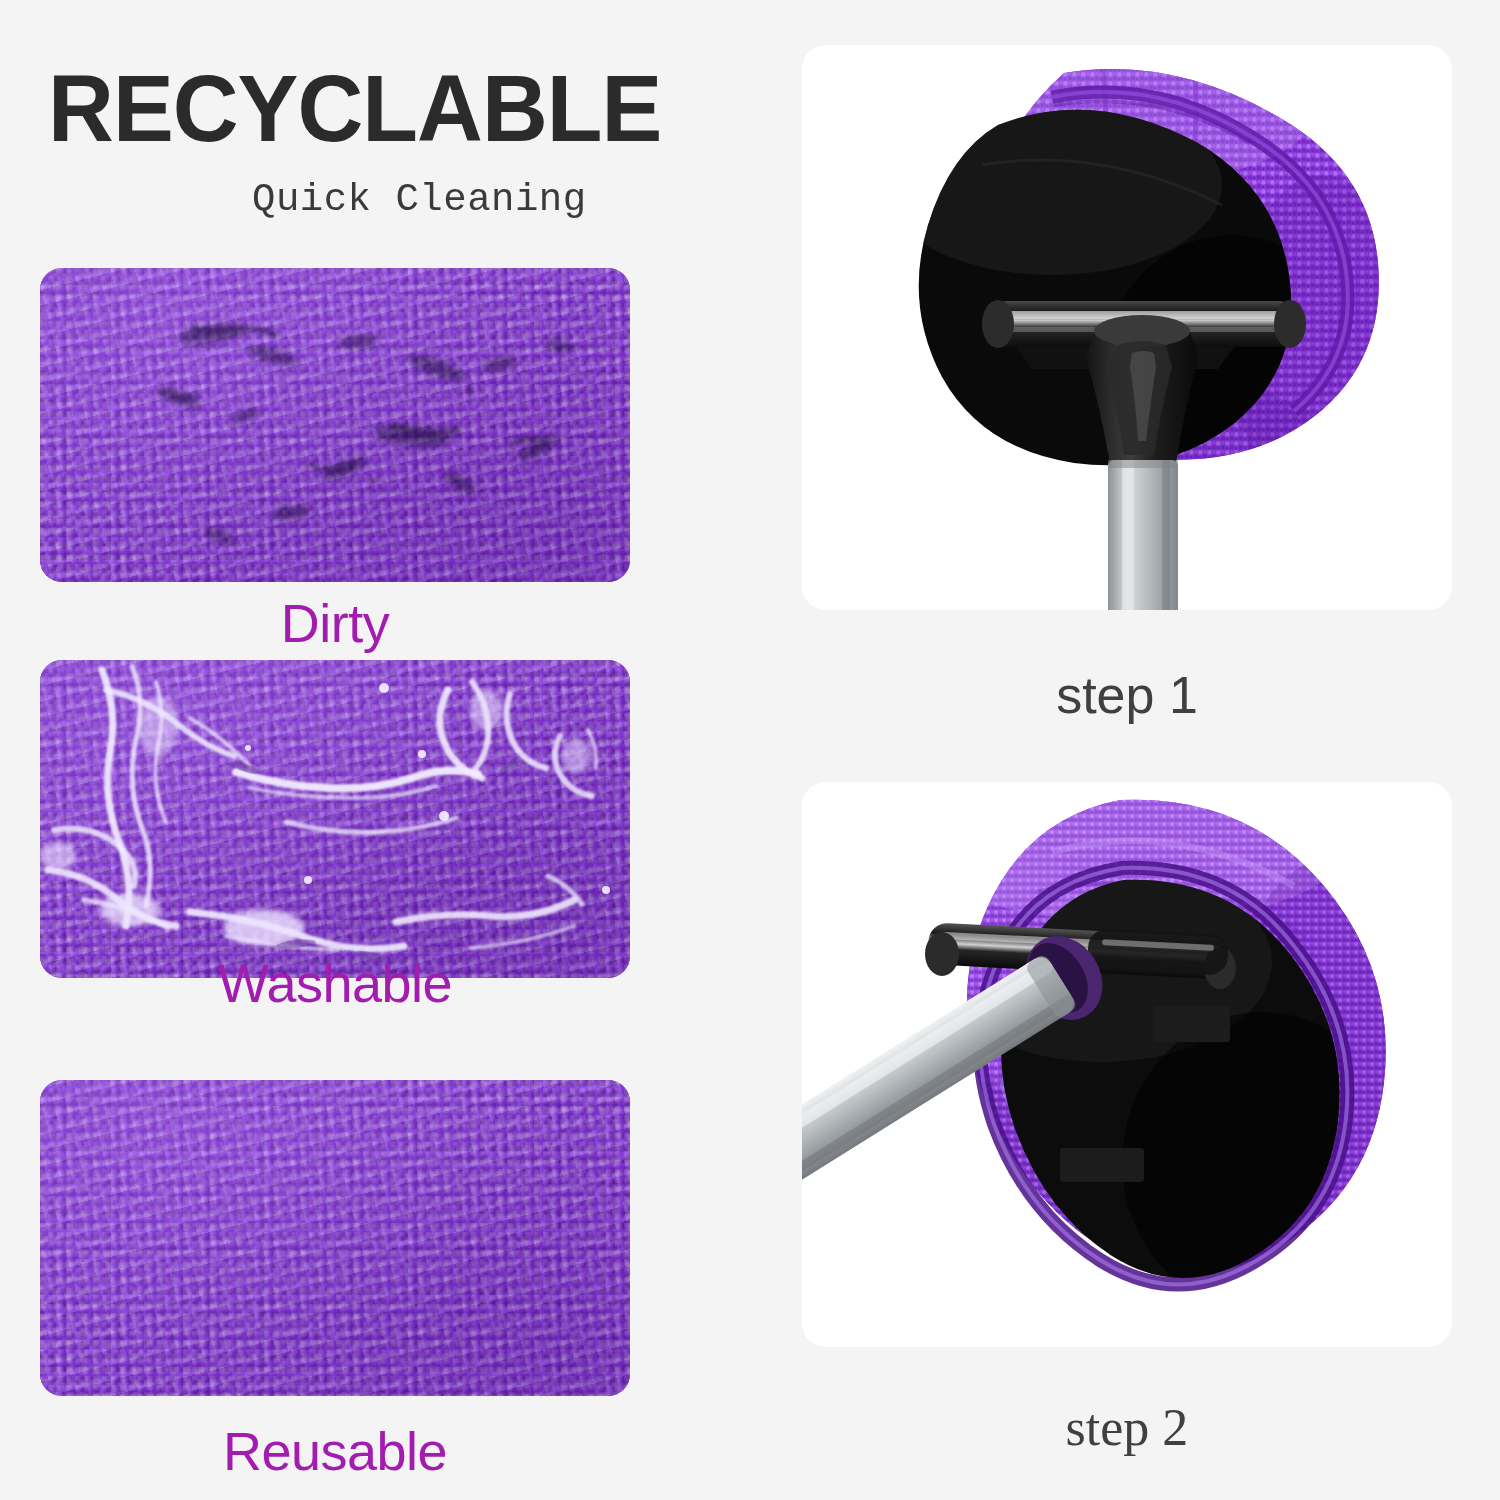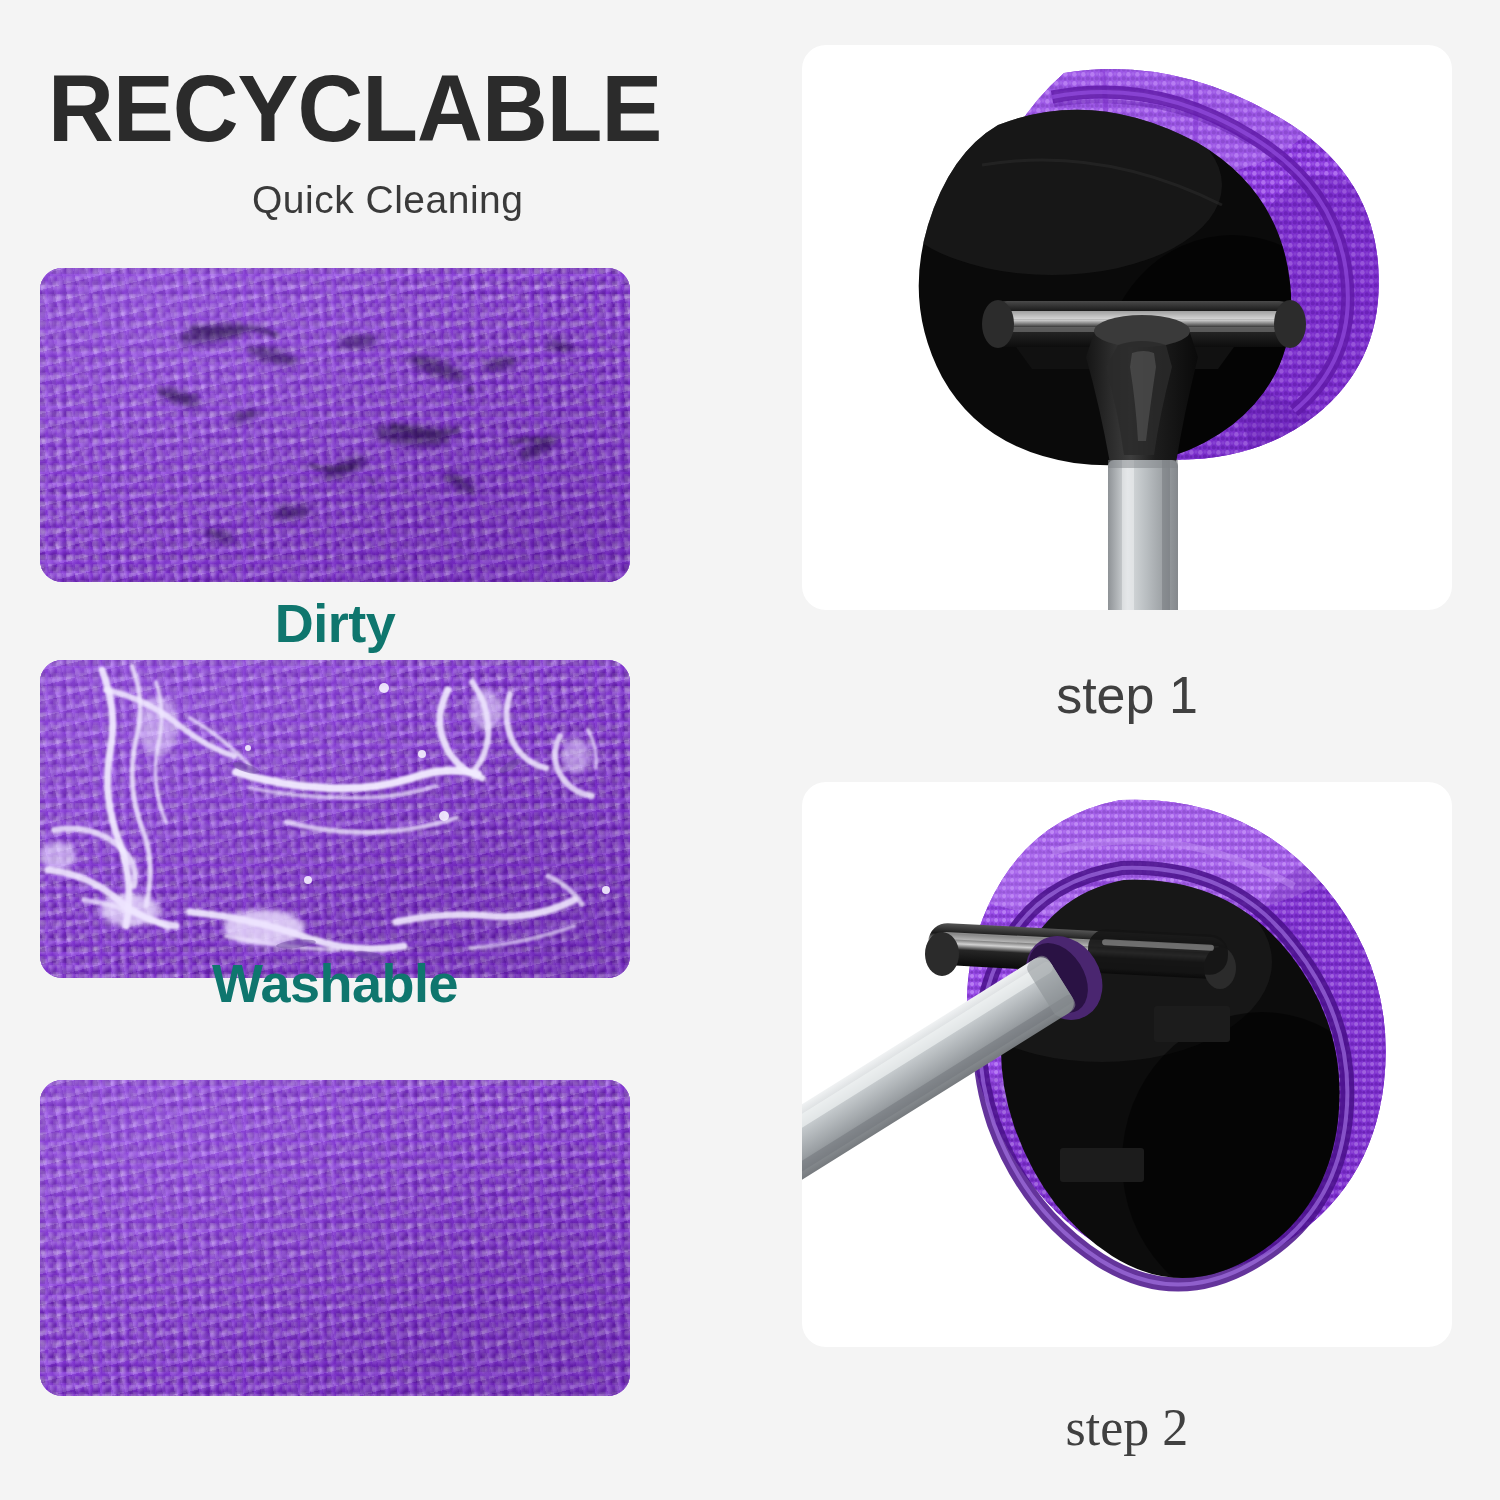--- a/index.html
+++ b/index.html
@@ -36,20 +36,21 @@
 
   .subhead {
     position: absolute;
     left: 252px;
     top: 178px;
     font-size: 39px;
     font-weight: 300;
     color: #3a3a3a;
     letter-spacing: 0.5px;
     white-space: nowrap;
+    font-family: Liberation Mono, monospace;
   }
 
   .fabric-panel {
     position: absolute;
     left: 40px;
     width: 590px;
     border-radius: 22px;
     overflow: hidden;
     background: #8b3fe0;
   }
@@ -112,22 +113,22 @@
     position: absolute;
     inset: 0;
   }
 
   .panel-label {
     position: absolute;
     left: 40px;
     width: 590px;
     text-align: center;
     font-size: 54px;
-    font-weight: 700;
-    color: #0f766e;
+    font-weight: 400;
+    color: #a21caf;
     letter-spacing: -0.5px;
   }
   .label-dirty    { top: 592px; }
   .label-washable { top: 952px; }
   .label-reusable { top: 1420px; }
 
   
   .step-card {
     position: absolute;
     left: 802px;
@@ -260,20 +261,21 @@
         <ellipse cx="330" cy="296" rx="16" ry="4" transform="rotate(10 330 296)"></ellipse>
         <ellipse cx="470" cy="106" rx="12" ry="4" transform="rotate(-30 470 106)"></ellipse>
       </g>
     </svg>
   </div>
   <div class="panel-label label-washable">Washable</div>
 
   <div class="fabric-panel panel-reusable">
     <div class="weave"></div>
   </div>
+  <div class="panel-label label-reusable">Reusable</div>
 
   <div class="step-card card-step1">
     <svg class="step-svg" viewBox="0 0 650 565">
       <defs>
         <linearGradient id="padGrad" x1="0" y1="0" x2="1" y2="1">
           <stop offset="0%" stop-color="#a964f0"></stop>
           <stop offset="45%" stop-color="#8a39dd"></stop>
           <stop offset="100%" stop-color="#6f22bd"></stop>
         </linearGradient>
         <linearGradient id="poleGrad" x1="0" y1="0" x2="1" y2="0">

